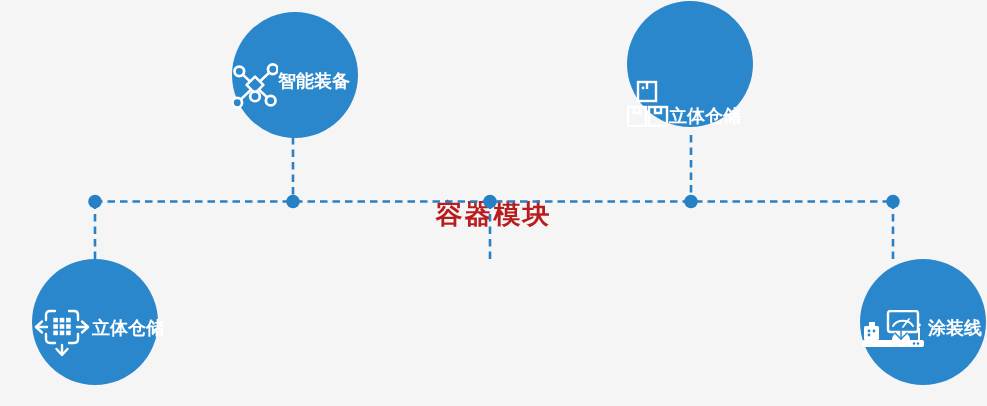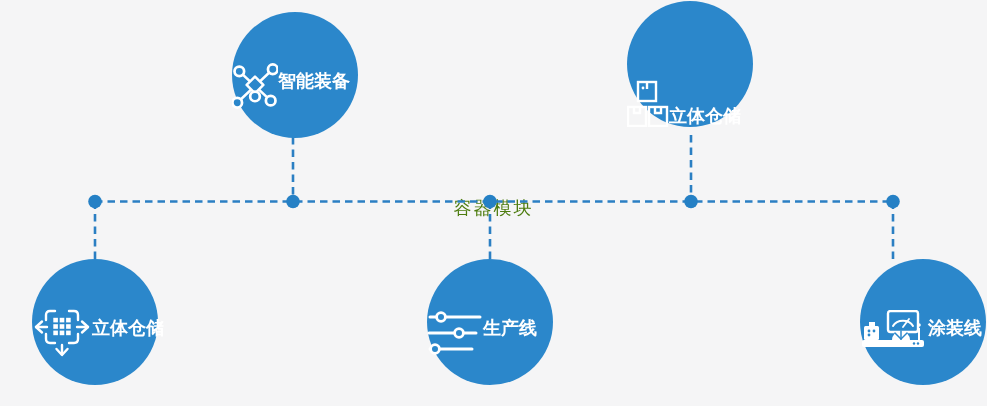--- a/index.html
+++ b/index.html
@@ -12,24 +12,24 @@
     width:987px;
     height:406px;
     background:#f5f5f6;
     overflow:hidden;
   }
   .watermark{
     position:absolute;
     left:50%;
     top:196px;
     transform:translateX(-50%);
-    font-size:18px;
+    font-size:27px;
     letter-spacing:2px;
-    color:#4d7c0f;
-    font-weight:400;
+    color:#b91c1c;
+    font-weight:700;
     z-index:0;
     user-select:none;
     white-space:nowrap;
   }
   .connectors{
     position:absolute;
     left:0; top:0;
     z-index:1;
   }
   .node{
@@ -156,37 +156,20 @@
           <line x1="45" y1="19" x2="56" y2="19"></line>
           <path d="M50,13.5 L56,19 L50,24.5"></path>
           <line x1="30" y1="37" x2="30" y2="46"></line>
           <path d="M24.5,41 L30,47 L35.5,41"></path>
         </g>
       </svg>
     </span>
     <span class="node-label">立体仓储</span>
   </div>
 
-  <div class="node n-prod">
-    <span class="icon-wrap">
-      <svg width="56" height="46" viewBox="0 0 56 44" fill="none">
-        <g stroke="#ffffff" stroke-width="3" stroke-linecap="round">
-          <line x1="3" y1="6" x2="53" y2="6"></line>
-          <line x1="2" y1="22" x2="49" y2="22"></line>
-          <line x1="3" y1="38" x2="45" y2="38"></line>
-        </g>
-        <g fill="#2b87cb" stroke="#ffffff" stroke-width="2.8">
-          <circle cx="14" cy="6" r="4.4"></circle>
-          <circle cx="32" cy="22" r="4.4"></circle>
-          <circle cx="8" cy="38" r="4.4"></circle>
-        </g>
-      </svg>
-    </span>
-    <span class="node-label">生产线</span>
-  </div>
 
   <div class="node n-coat">
     <span class="icon-wrap">
       <svg width="68" height="46" viewBox="0 0 68 46" fill="none">
 
         <rect x="28" y="1" width="30" height="21" rx="2.5" stroke="#ffffff" stroke-width="2.4"></rect>
         <path d="M33,16 A 11 9 0 0 1 53,16" stroke="#ffffff" stroke-width="2" stroke-linecap="round"></path>
         <line x1="43" y1="17" x2="49" y2="9" stroke="#ffffff" stroke-width="1.8" stroke-linecap="round"></line>
         <path d="M40,22 L38,28 L48,28 L46,22 Z" fill="#ffffff"></path>
 

